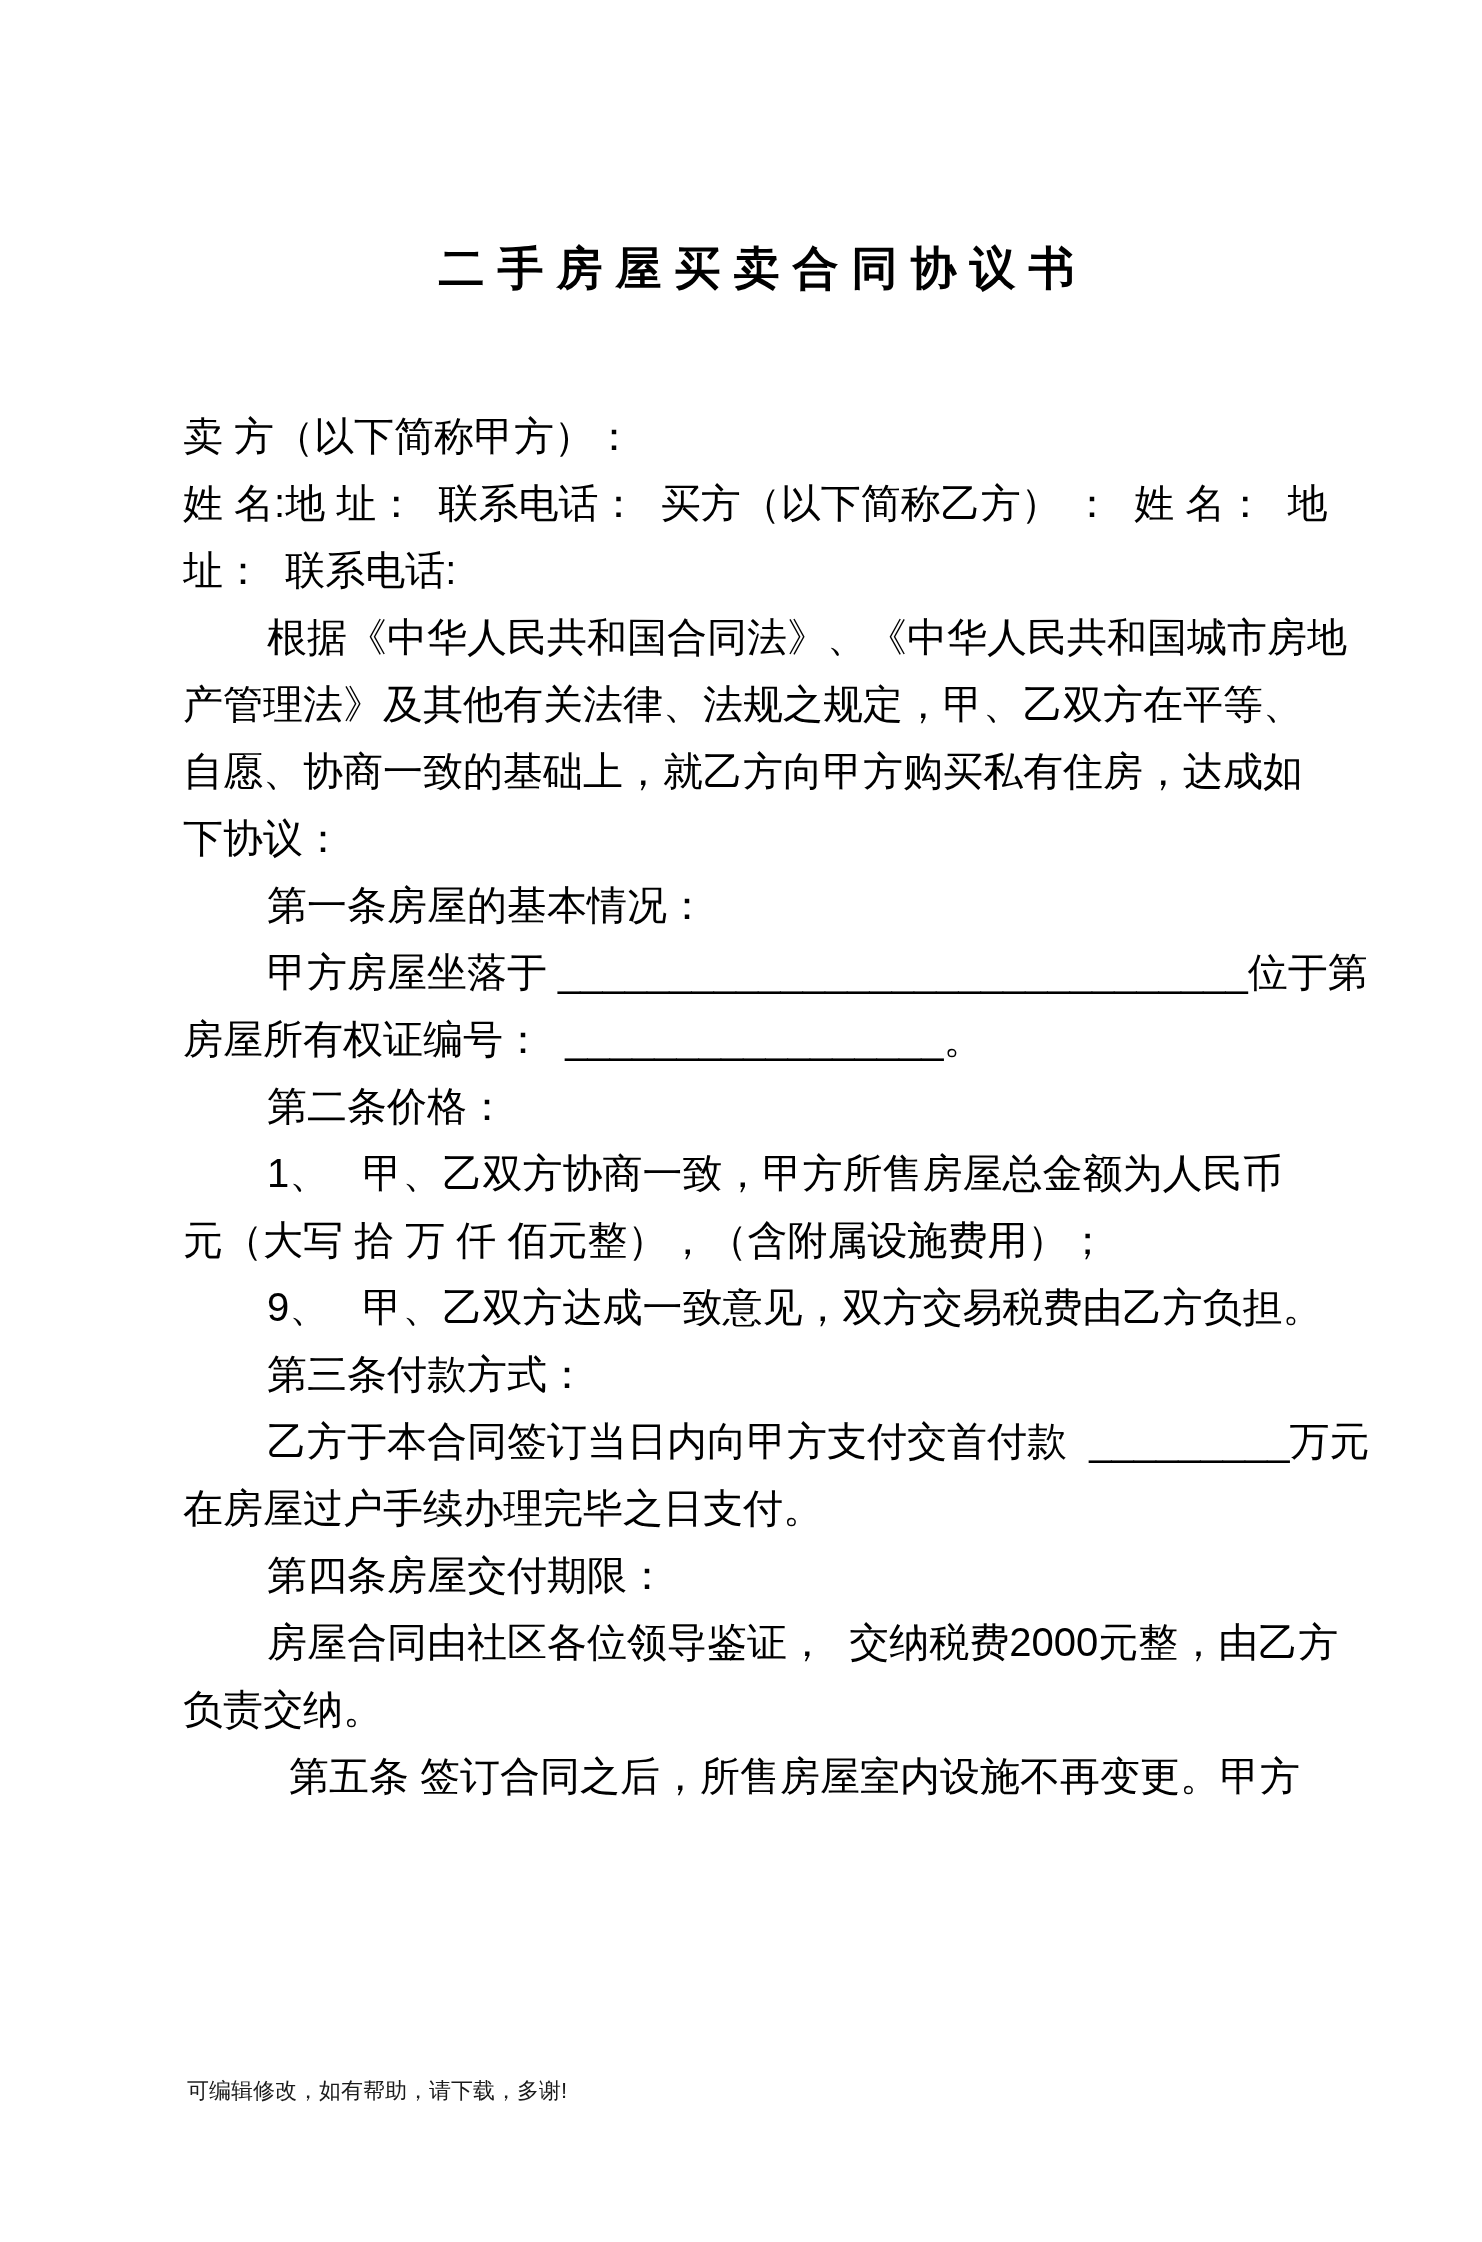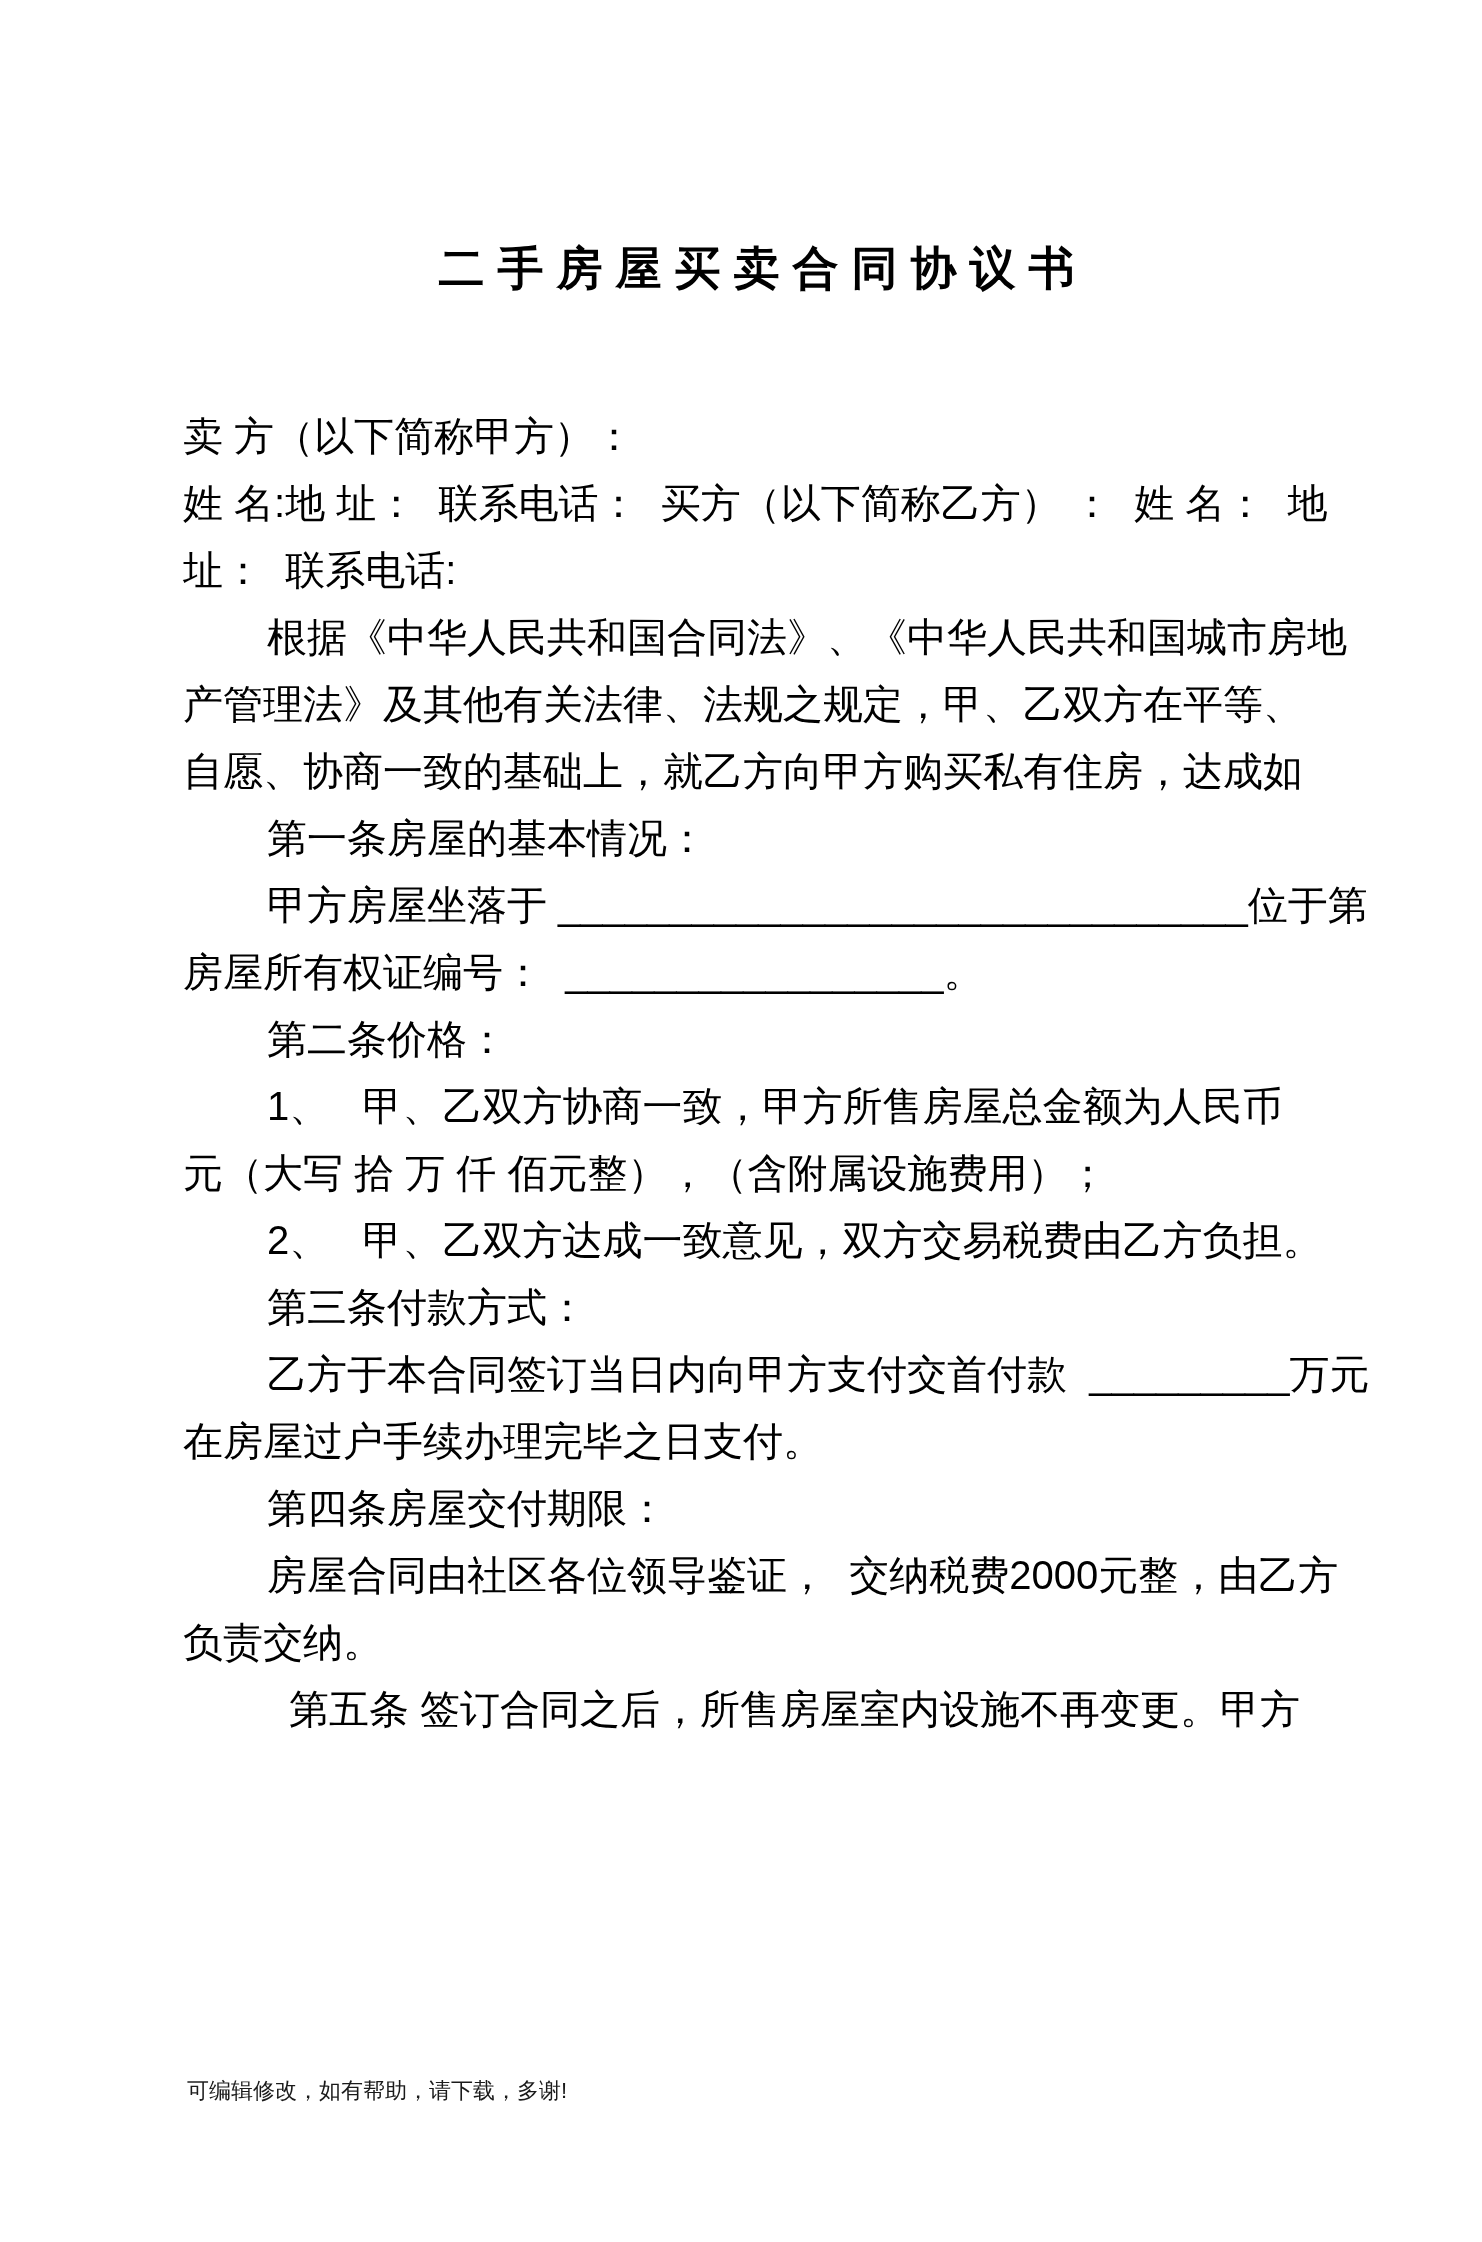--- a/index.html
+++ b/index.html
@@ -63,27 +63,28 @@
 
   <h1 class="doc-title">二手房屋买卖合同协议书</h1>
 
   <div class="doc-body">
     <div class="line i0">卖 方（以下简称甲方）：</div>
     <div class="line i0">姓 名:地 址：  联系电话：  买方（以下简称乙方） ：  姓 名：  地</div>
     <div class="line i0">址：  联系电话:</div>
     <div class="line i2">根据《中华人民共和国合同法》、《中华人民共和国城市房地</div>
     <div class="line i0">产管理法》及其他有关法律、法规之规定，甲、乙双方在平等、</div>
     <div class="line i0">自愿、协商一致的基础上，就乙方向甲方购买私有住房，达成如</div>
+    <div class="line i0">下协议：</div>
     <div class="line i2">第一条房屋的基本情况：</div>
     <div class="line i2">甲方房屋坐落于 _______________________________位于第</div>
     <div class="line i0">房屋所有权证编号：  _________________。</div>
     <div class="line i2">第二条价格：</div>
     <div class="line i2">1、   甲、乙双方协商一致，甲方所售房屋总金额为人民币</div>
     <div class="line i0">元（大写 拾 万 仟 佰元整），（含附属设施费用）；</div>
-    <div class="line i2">2、   甲、乙双方达成一致意见，双方交易税费由乙方负担。</div>
+    <div class="line i2">9、   甲、乙双方达成一致意见，双方交易税费由乙方负担。</div>
     <div class="line i2">第三条付款方式：</div>
     <div class="line i2">乙方于本合同签订当日内向甲方支付交首付款  _________万元</div>
     <div class="line i0">在房屋过户手续办理完毕之日支付。</div>
     <div class="line i2">第四条房屋交付期限：</div>
     <div class="line i2">房屋合同由社区各位领导鉴证，  交纳税费2000元整，由乙方</div>
     <div class="line i0">负责交纳。</div>
     <div class="line i3">第五条 签订合同之后，所售房屋室内设施不再变更。甲方</div>
   </div>
 
   <div class="doc-footer">可编辑修改，如有帮助，请下载，多谢!</div>

